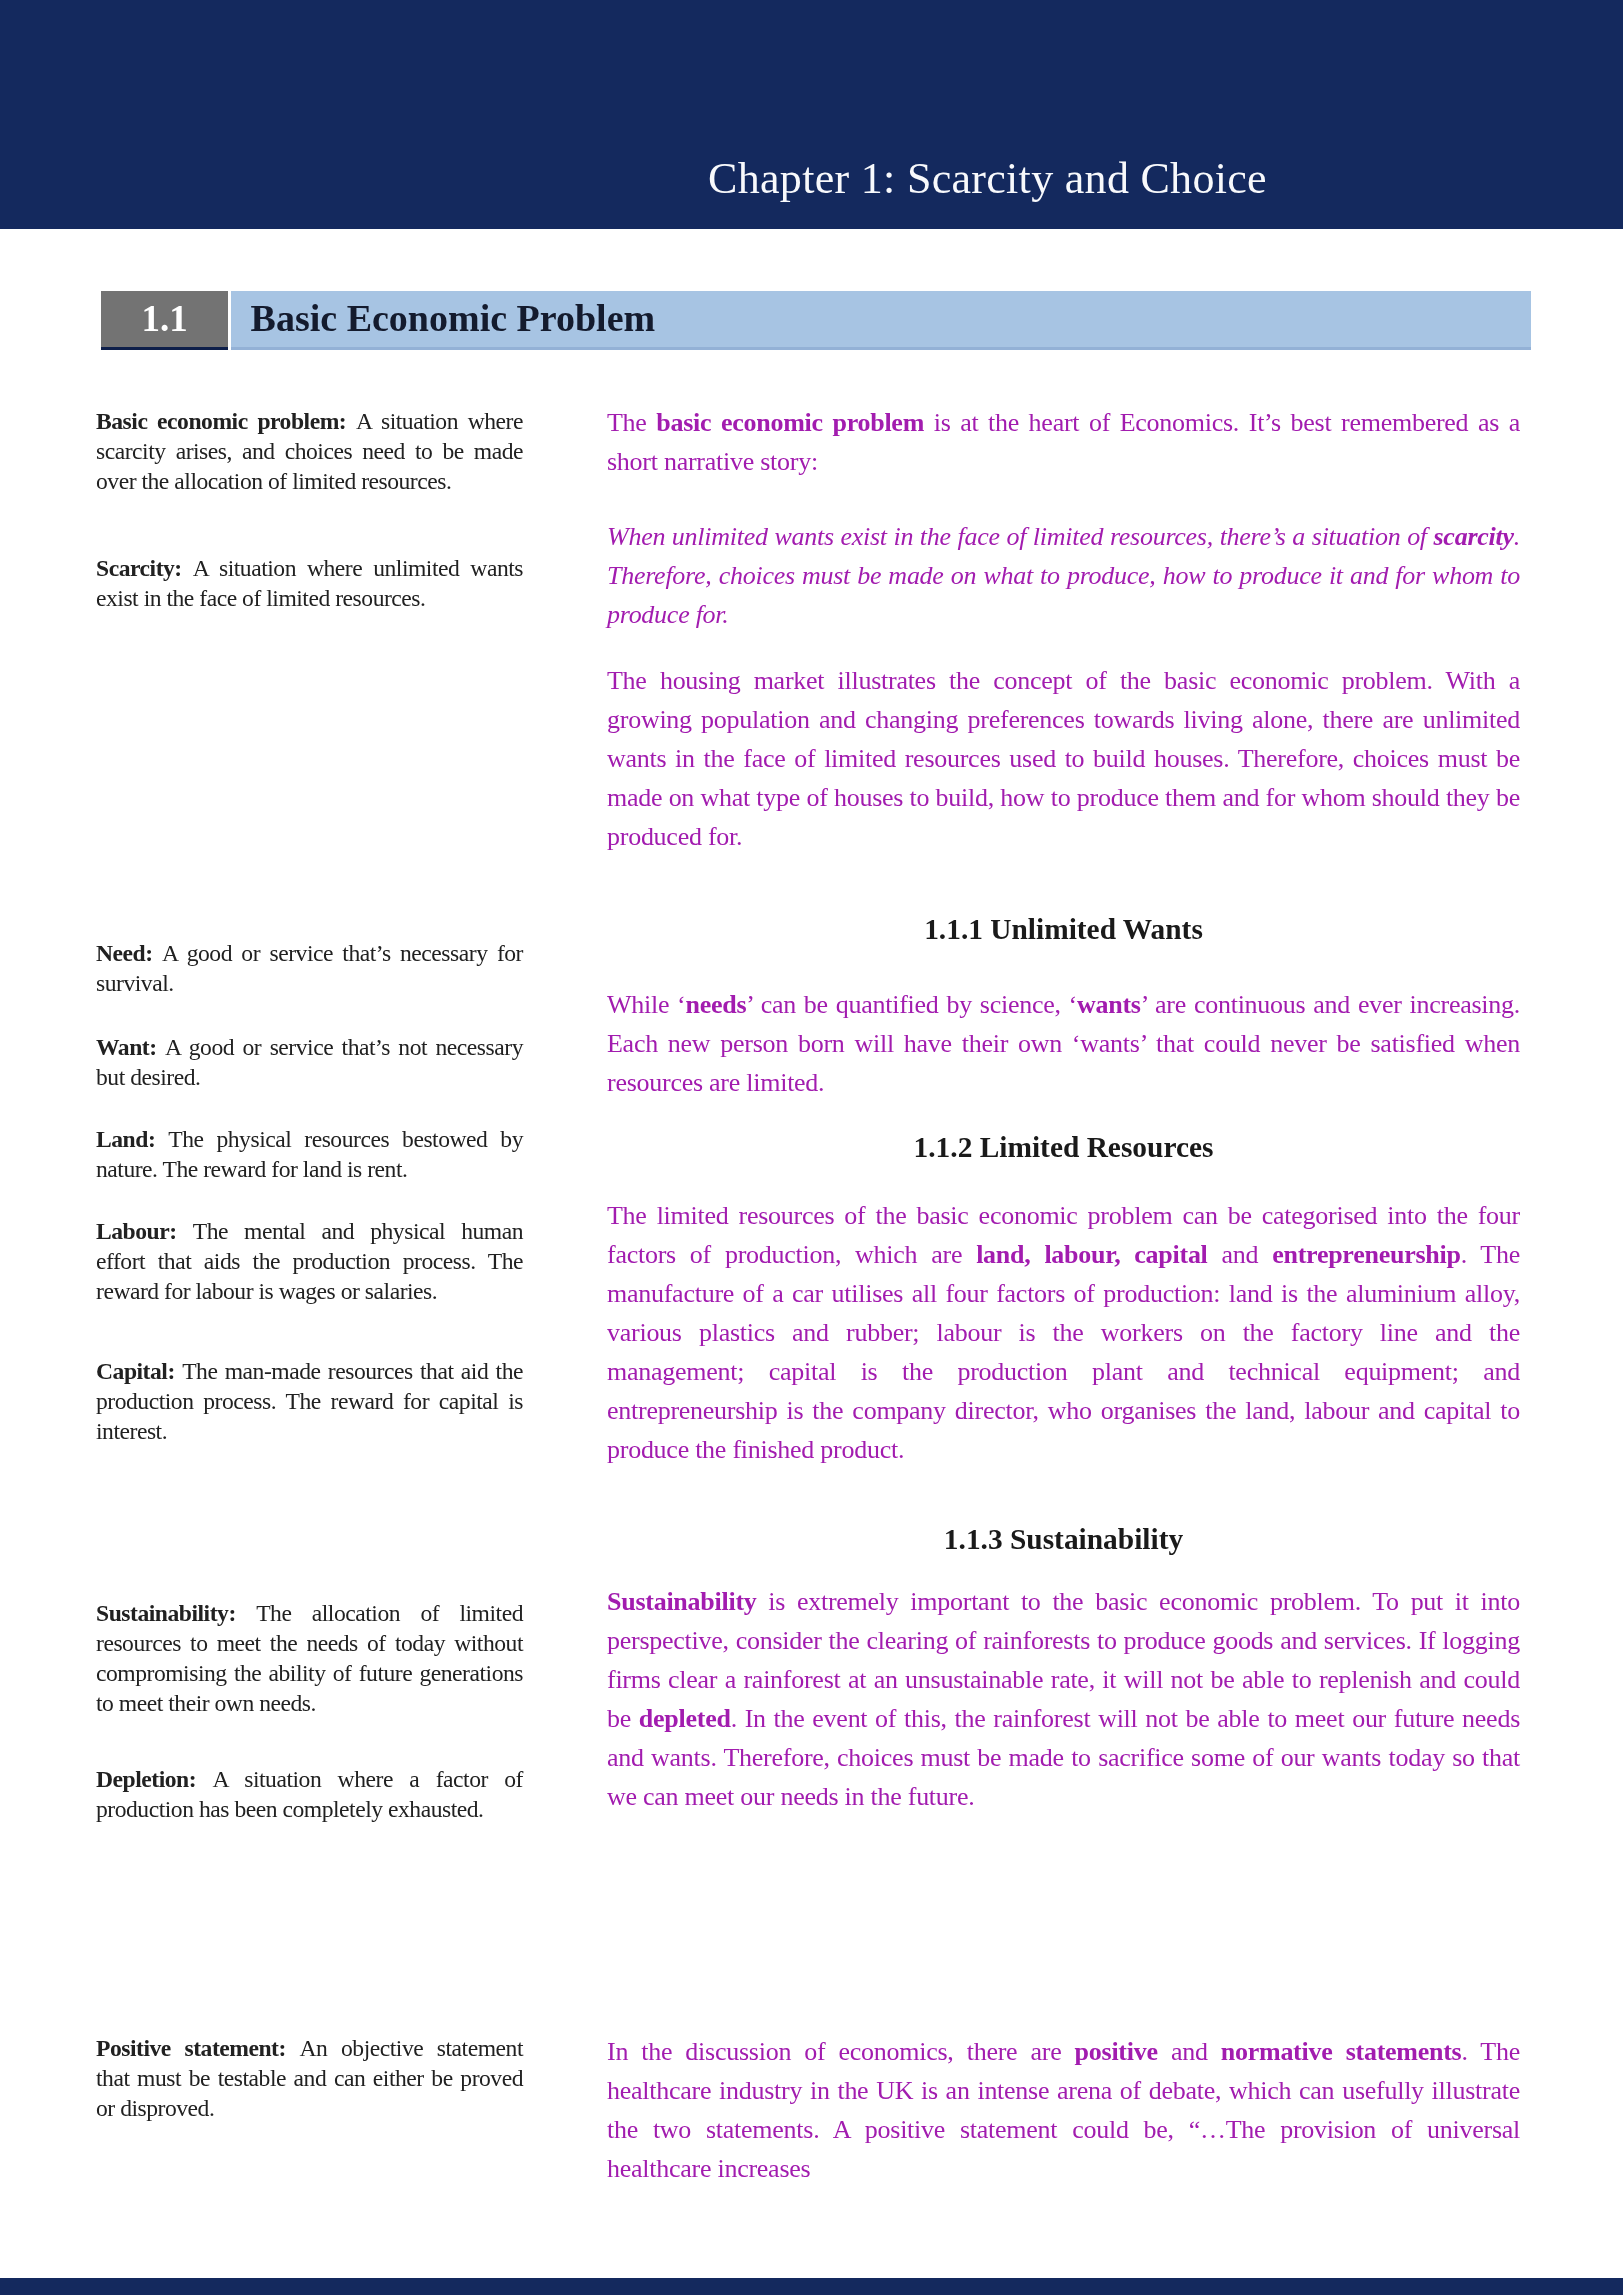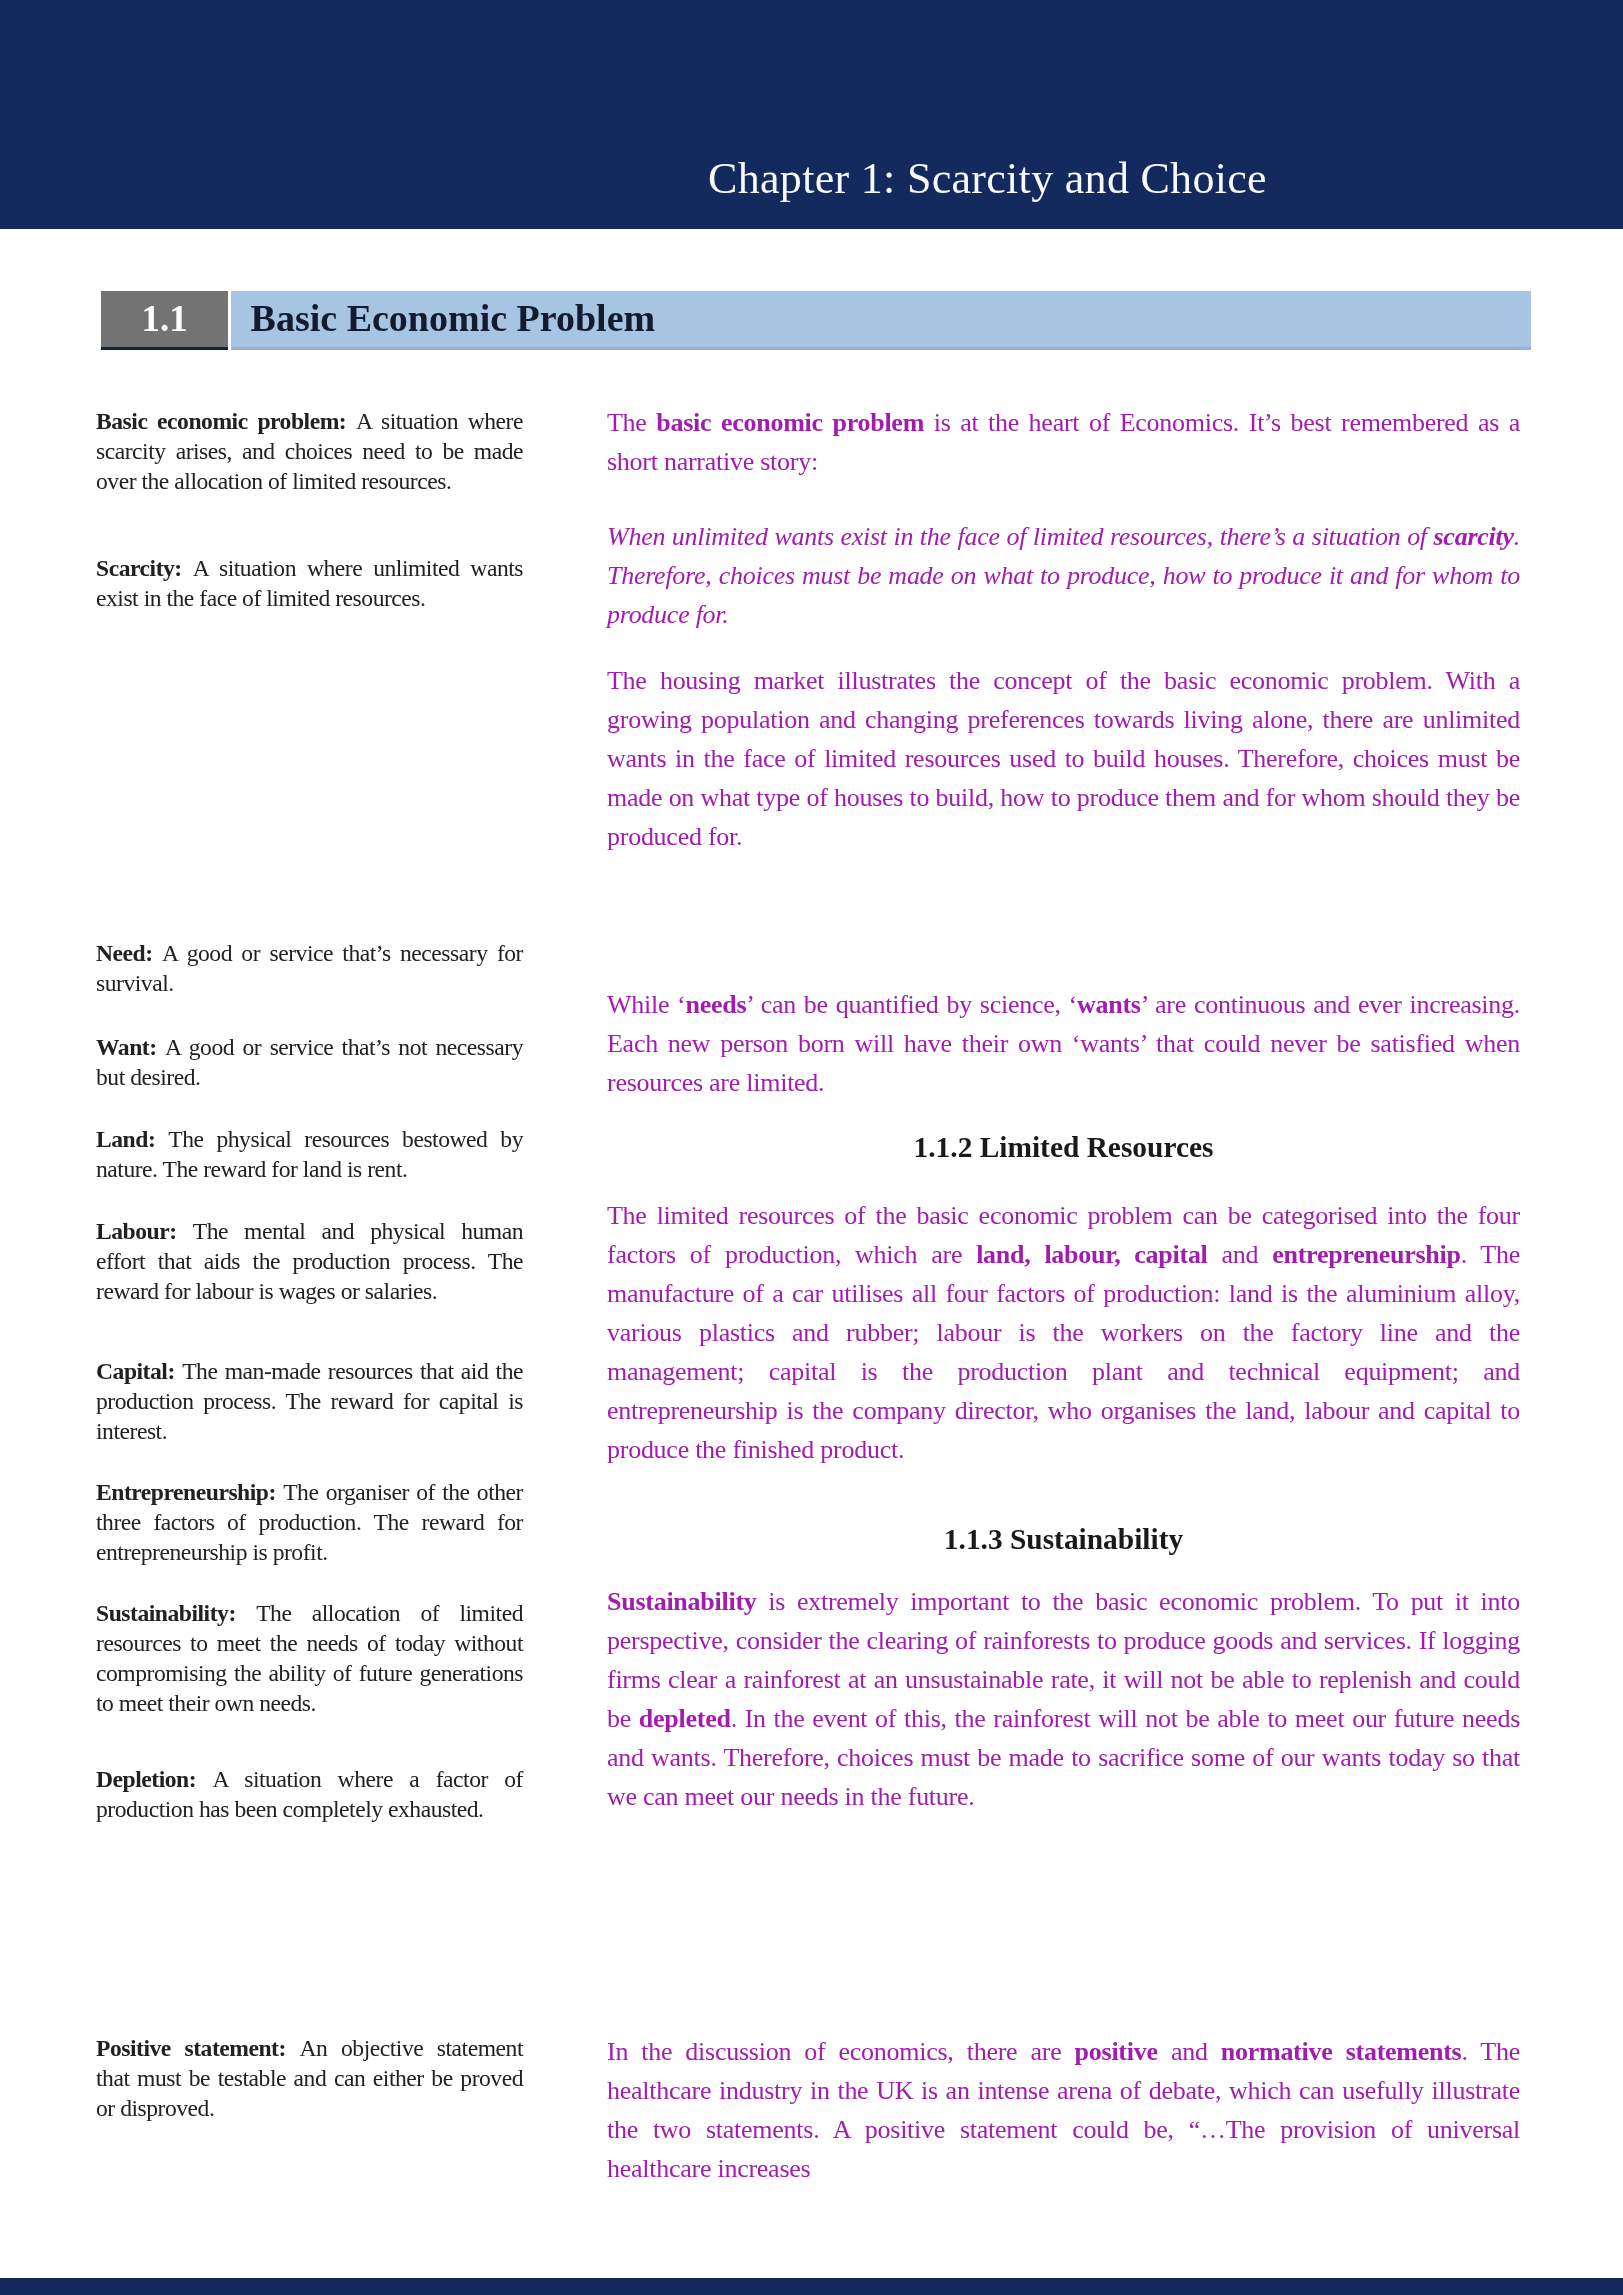--- a/index.html
+++ b/index.html
@@ -135,29 +135,29 @@
     </div>
   </div>
 
   <div class="def" style="top:406px"><span class="b">Basic economic problem: </span><span>A situation where scarcity arises, and choices need to be made over the allocation of limited resources.</span></div>
   <div class="def" style="top:553px"><span class="b">Scarcity: </span><span>A situation where unlimited wants exist in the face of limited resources.</span></div>
   <div class="def" style="top:938px"><span class="b">Need: </span><span>A good or service that’s necessary for survival.</span></div>
   <div class="def" style="top:1032px"><span class="b">Want: </span><span>A good or service that’s not necessary but desired.</span></div>
   <div class="def" style="top:1124px"><span class="b">Land: </span><span>The physical resources bestowed by nature. The reward for land is rent.</span></div>
   <div class="def" style="top:1216px"><span class="b">Labour: </span><span>The mental and physical human effort that aids the production process. The reward for labour is wages or salaries.</span></div>
   <div class="def" style="top:1356px"><span class="b">Capital: </span><span>The man-made resources that aid the production process. The reward for capital is interest.</span></div>
-  <div class="def" style="top:1477px"><span class="b">Entrepreneurship: </span><span>The organiser of the other three factors of production. The reward for entrepreneurship is profit.</span></div>
   <div class="def" style="top:1598px"><span class="b">Sustainability: </span><span>The allocation of limited resources to meet the needs of today without compromising the ability of future generations to meet their own needs.</span></div>
   <div class="def" style="top:1764px"><span class="b">Depletion: </span><span>A situation where a factor of production has been completely exhausted.</span></div>
   <div class="def" style="top:2033px"><span class="b">Positive statement: </span><span>An objective statement that must be testable and can either be proved or disproved.</span></div>
 
   <div class="para" style="top:403px"><span>The </span><span class="b">basic economic problem</span><span> is at the heart of Economics. It’s best remembered as a short narrative story:</span></div>
   <div class="quote" style="top:517px"><span>When unlimited wants exist in the face of limited resources, there’s a situation of </span><span class="b">scarcity</span><span>. Therefore, choices must be made on what to produce, how to produce it and for whom to produce for.</span></div>
   <div class="para" style="top:661px"><span>The housing market illustrates the concept of the basic economic problem. With a growing population and changing preferences towards living alone, there are unlimited wants in the face of limited resources used to build houses. Therefore, choices must be made on what type of houses to build, how to produce them and for whom should they be produced for.</span></div>
 
+  <h2 class="subheading" style="top:913px">1.1.1 Unlimited Wants</h2>
   <div class="para" style="top:985px"><span>While ‘</span><span class="b">needs</span><span>’ can be quantified by science, ‘</span><span class="b">wants</span><span>’ are continuous and ever increasing. Each new person born will have their own ‘wants’ that could never be satisfied when resources are limited.</span></div>
 
   <h2 class="subheading" style="top:1131px">1.1.2 Limited Resources</h2>
   <div class="para" style="top:1196px"><span>The limited resources of the basic economic problem can be categorised into the four factors of production, which are </span><span class="b">land, labour, capital</span><span> and </span><span class="b">entrepreneurship</span><span>. The manufacture of a car utilises all four factors of production: land is the aluminium alloy, various plastics and rubber; labour is the workers on the factory line and the management; capital is the production plant and technical equipment; and entrepreneurship is the company director, who organises the land, labour and capital to produce the finished product.</span></div>
 
   <h2 class="subheading" style="top:1523px">1.1.3 Sustainability</h2>
   <div class="para" style="top:1582px"><span class="b">Sustainability</span><span> is extremely important to the basic economic problem. To put it into perspective, consider the clearing of rainforests to produce goods and services. If logging firms clear a rainforest at an unsustainable rate, it will not be able to replenish and could be </span><span class="b">depleted</span><span>. In the event of this, the rainforest will not be able to meet our future needs and wants. Therefore, choices must be made to sacrifice some of our wants today so that we can meet our needs in the future.</span></div>
 
 
   <div class="para" style="top:2032px"><span>In the discussion of economics, there are </span><span class="b">positive</span><span> and </span><span class="b">normative statements</span><span>. The healthcare industry in the UK is an intense arena of debate, which can usefully illustrate the two statements. A positive statement could be, “…The provision of universal healthcare increases</span></div>

